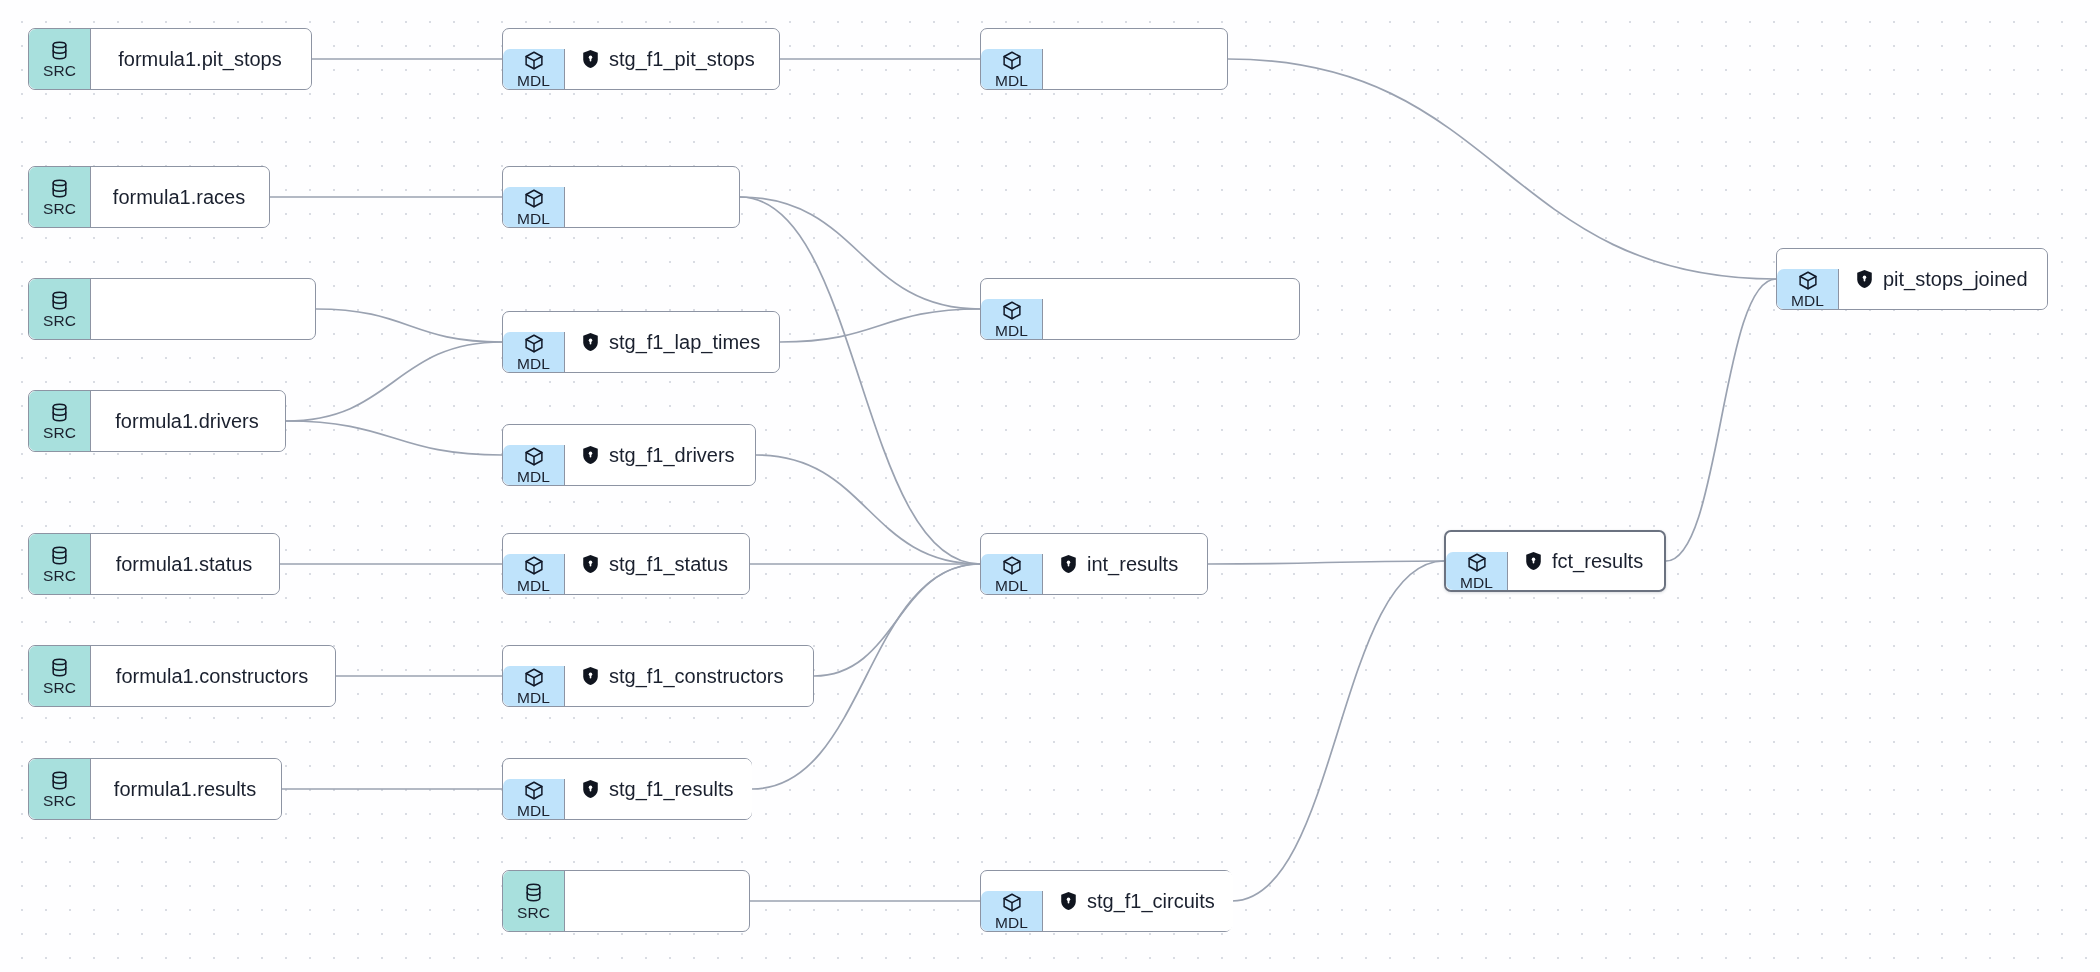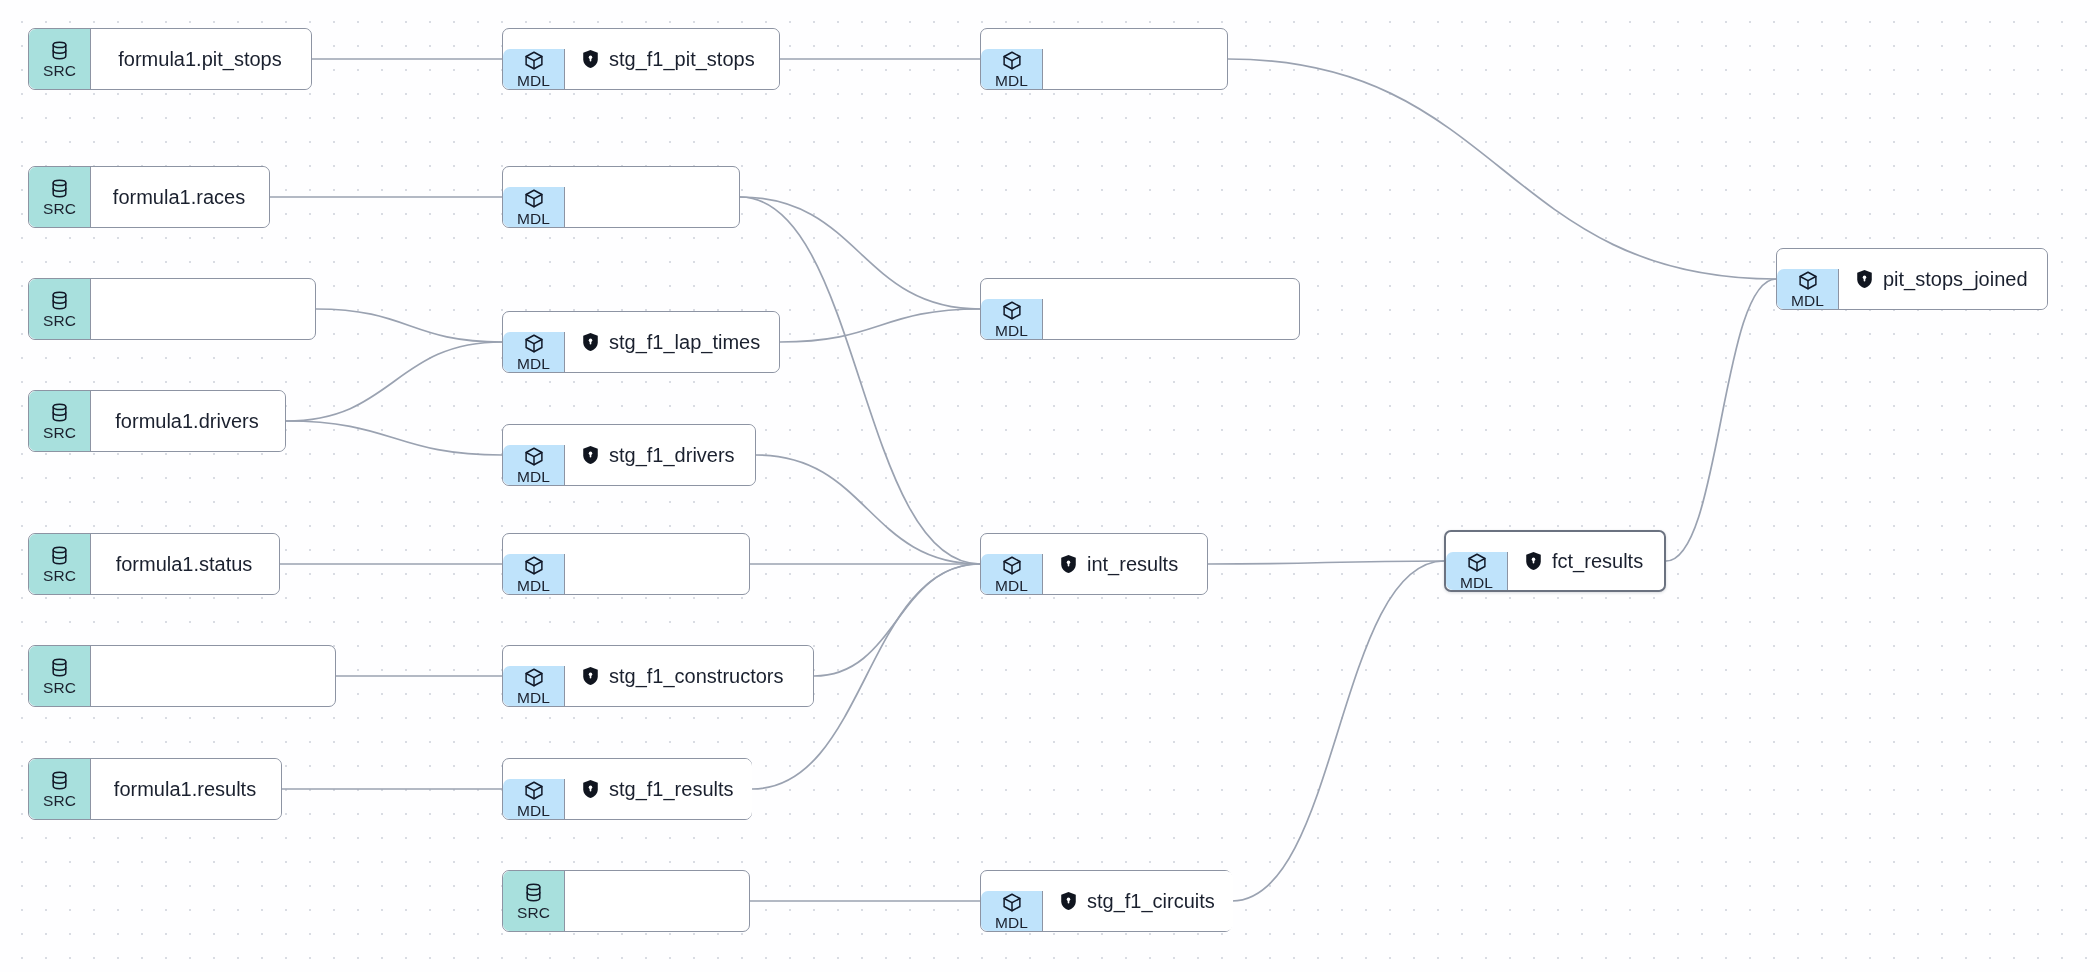--- a/index.html
+++ b/index.html
@@ -188,20 +188,23 @@
       </div>
       <div class="node" style="left: 28px; top: 645px; width: 308px;">
         <div class="node-badge src">
           <span class="badge-icon"><svg width="21" height="21" viewBox="0 0 24 24" fill="none" stroke="#111827" stroke-width="1.7" stroke-linecap="round">
               <ellipse cx="12" cy="5.6" rx="7.2" ry="3.1"></ellipse>
               <path d="M4.8 5.6v12.8c0 1.7 3.2 3.1 7.2 3.1s7.2-1.4 7.2-3.1V5.6"></path>
               <path d="M4.8 12c0 1.7 3.2 3.1 7.2 3.1s7.2-1.4 7.2-3.1"></path>
             </svg></span>
           <span class="badge-text">SRC</span>
         </div>
+        <div class="node-body centered">
+          <span class="node-label">formula1.constructors</span>
+        </div>
       </div>
       <div class="node" style="left: 28px; top: 758px; width: 254px;">
         <div class="node-badge src">
           <span class="badge-icon"><svg width="21" height="21" viewBox="0 0 24 24" fill="none" stroke="#111827" stroke-width="1.7" stroke-linecap="round">
               <ellipse cx="12" cy="5.6" rx="7.2" ry="3.1"></ellipse>
               <path d="M4.8 5.6v12.8c0 1.7 3.2 3.1 7.2 3.1s7.2-1.4 7.2-3.1V5.6"></path>
               <path d="M4.8 12c0 1.7 3.2 3.1 7.2 3.1s7.2-1.4 7.2-3.1"></path>
             </svg></span>
           <span class="badge-text">SRC</span>
         </div>
@@ -284,20 +287,28 @@
         </div>
       </div>
       <div class="node" style="left: 502px; top: 533px; width: 248px;">
         <div class="node-badge mdl">
           <span class="badge-icon"><svg width="22" height="21" viewBox="0 0 24 24" fill="none" stroke="#111827" stroke-width="1.7" stroke-linejoin="round" stroke-linecap="round">
               <path d="M12 2.6 21 7.4v9.2L12 21.4 3 16.6V7.4Z"></path>
               <path d="M3 7.4 12 12.2 21 7.4"></path>
               <path d="M12 12.2V21.4"></path>
             </svg></span>
           <span class="badge-text">MDL</span>
+        </div>
+        <div class="node-body">
+          <span class="shield-icon"><svg width="19" height="20" viewBox="0 0 20 22" aria-hidden="true">
+              <path d="M10 1.2 18 4.1v7.1c0 4.6-3.3 8.3-8 9.6-4.7-1.3-8-5-8-9.6V4.1Z" fill="#10151f"></path>
+              <circle cx="10" cy="9.1" r="1.9" fill="#ffffff"></circle>
+              <rect x="9.1" y="9.4" width="1.8" height="4.3" rx="0.9" fill="#ffffff"></rect>
+            </svg></span>
+          <span class="node-label">stg_f1_status</span>
         </div>
       </div>
       <div class="node" style="left: 502px; top: 645px; width: 312px;">
         <div class="node-badge mdl">
           <span class="badge-icon"><svg width="22" height="21" viewBox="0 0 24 24" fill="none" stroke="#111827" stroke-width="1.7" stroke-linejoin="round" stroke-linecap="round">
               <path d="M12 2.6 21 7.4v9.2L12 21.4 3 16.6V7.4Z"></path>
               <path d="M3 7.4 12 12.2 21 7.4"></path>
               <path d="M12 12.2V21.4"></path>
             </svg></span>
           <span class="badge-text">MDL</span>

